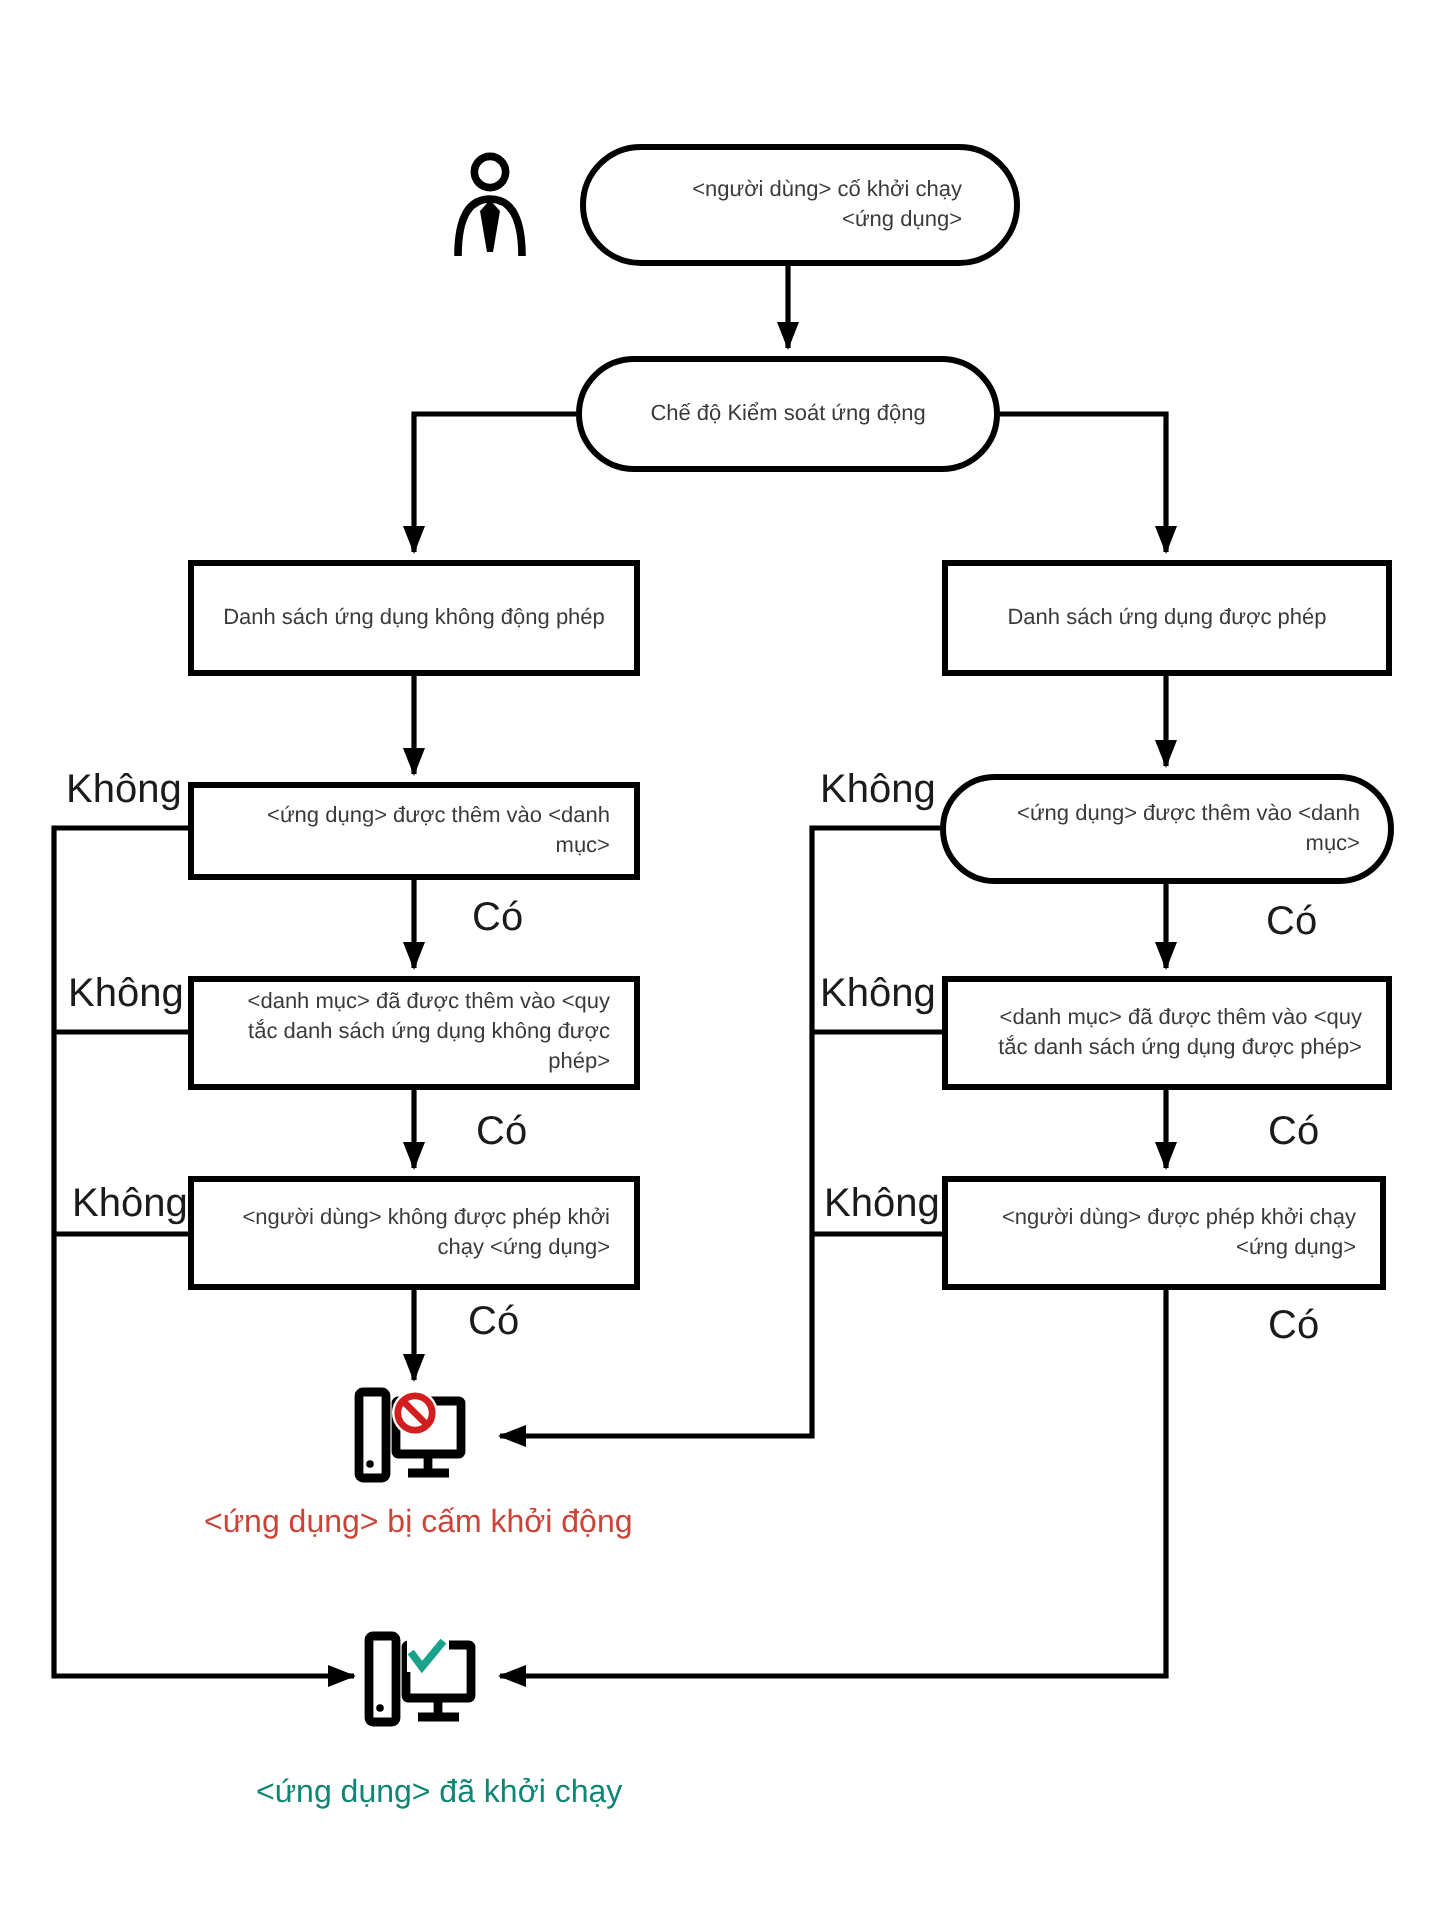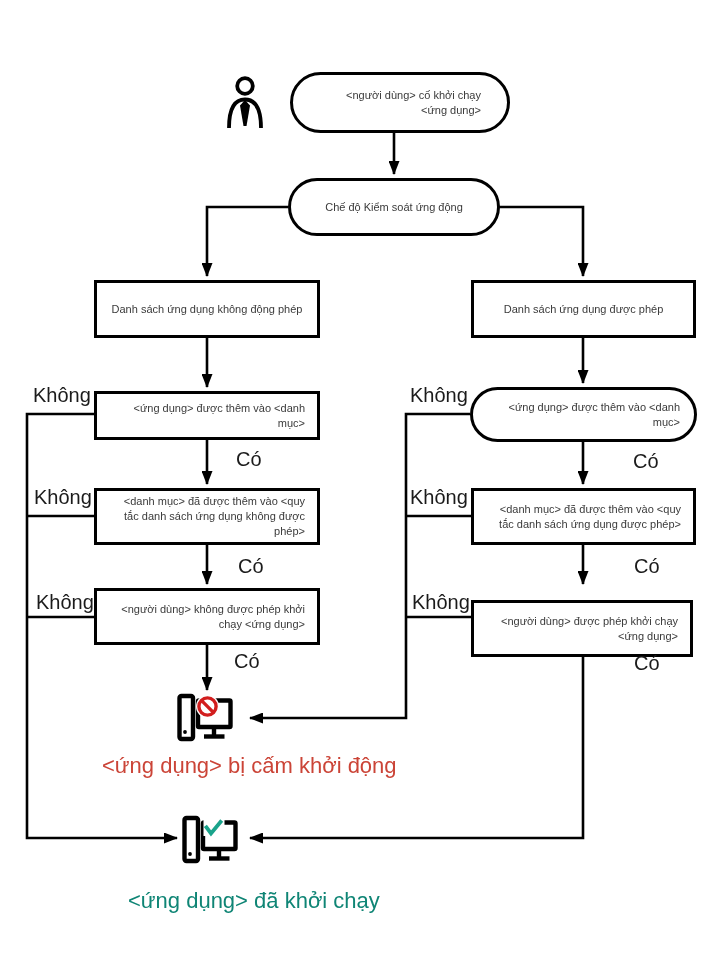--- a/index.html
+++ b/index.html
@@ -9,21 +9,21 @@
   .wires { position:absolute; left:0; top:0; }
   .node {
     position:absolute; background:#fff; border:3px solid #000;
     display:flex; align-items:center; justify-content:center;
     text-align:right; color:#3a3a3a; font-size:11px; line-height:1.35;
     padding:0 12px;
   }
   .stadium { border-radius:999px; }
   .lbl { position:absolute; color:#1b1b1b; font-size:20px; white-space:nowrap; }
   .icon { position:absolute; }
-  .result { position:absolute; font-size:22px; white-space:nowrap; }
+  .result { position:absolute; font-size:16px; white-space:nowrap; }
   .result-blocked { color:#cb4437; }
   .result-started { color:#0f8575;margin-top:20px; }
 </style>
 </head>
 <body>
 
 <div class="canvas">
 
   <svg class="wires" width="720" height="960" viewBox="0 0 720 960">
     <defs>
@@ -87,21 +87,21 @@
   </div>
 
   <div class="node" style="left:471px; top:488px; width:225px; height:57px;">
     <span>&lt;danh mục&gt; đã được thêm vào &lt;quy tắc danh sách ứng dụng được phép&gt;</span>
   </div>
 
   <div class="node" style="left:94px; top:588px; width:226px; height:57px;">
     <span>&lt;người dùng&gt; không được phép khởi chạy &lt;ứng dụng&gt;</span>
   </div>
 
-  <div class="node" style="left:471px; top:588px; width:222px; height:57px;margin-top:12px;">
+  <div class="node" style="left:471px; top:588px; width:222px; height:57px;">
     <span>&lt;người dùng&gt; được phép khởi chạy &lt;ứng dụng&gt;</span>
   </div>
 
   <span class="lbl" style="left:33px;  top:384px;">Không</span>
   <span class="lbl" style="left:34px;  top:486px;">Không</span>
   <span class="lbl" style="left:36px;  top:591px;">Không</span>
   <span class="lbl" style="left:410px; top:384px;">Không</span>
   <span class="lbl" style="left:410px; top:486px;">Không</span>
   <span class="lbl" style="left:412px; top:591px;">Không</span>
   <span class="lbl" style="left:236px; top:448px;">Có</span>

